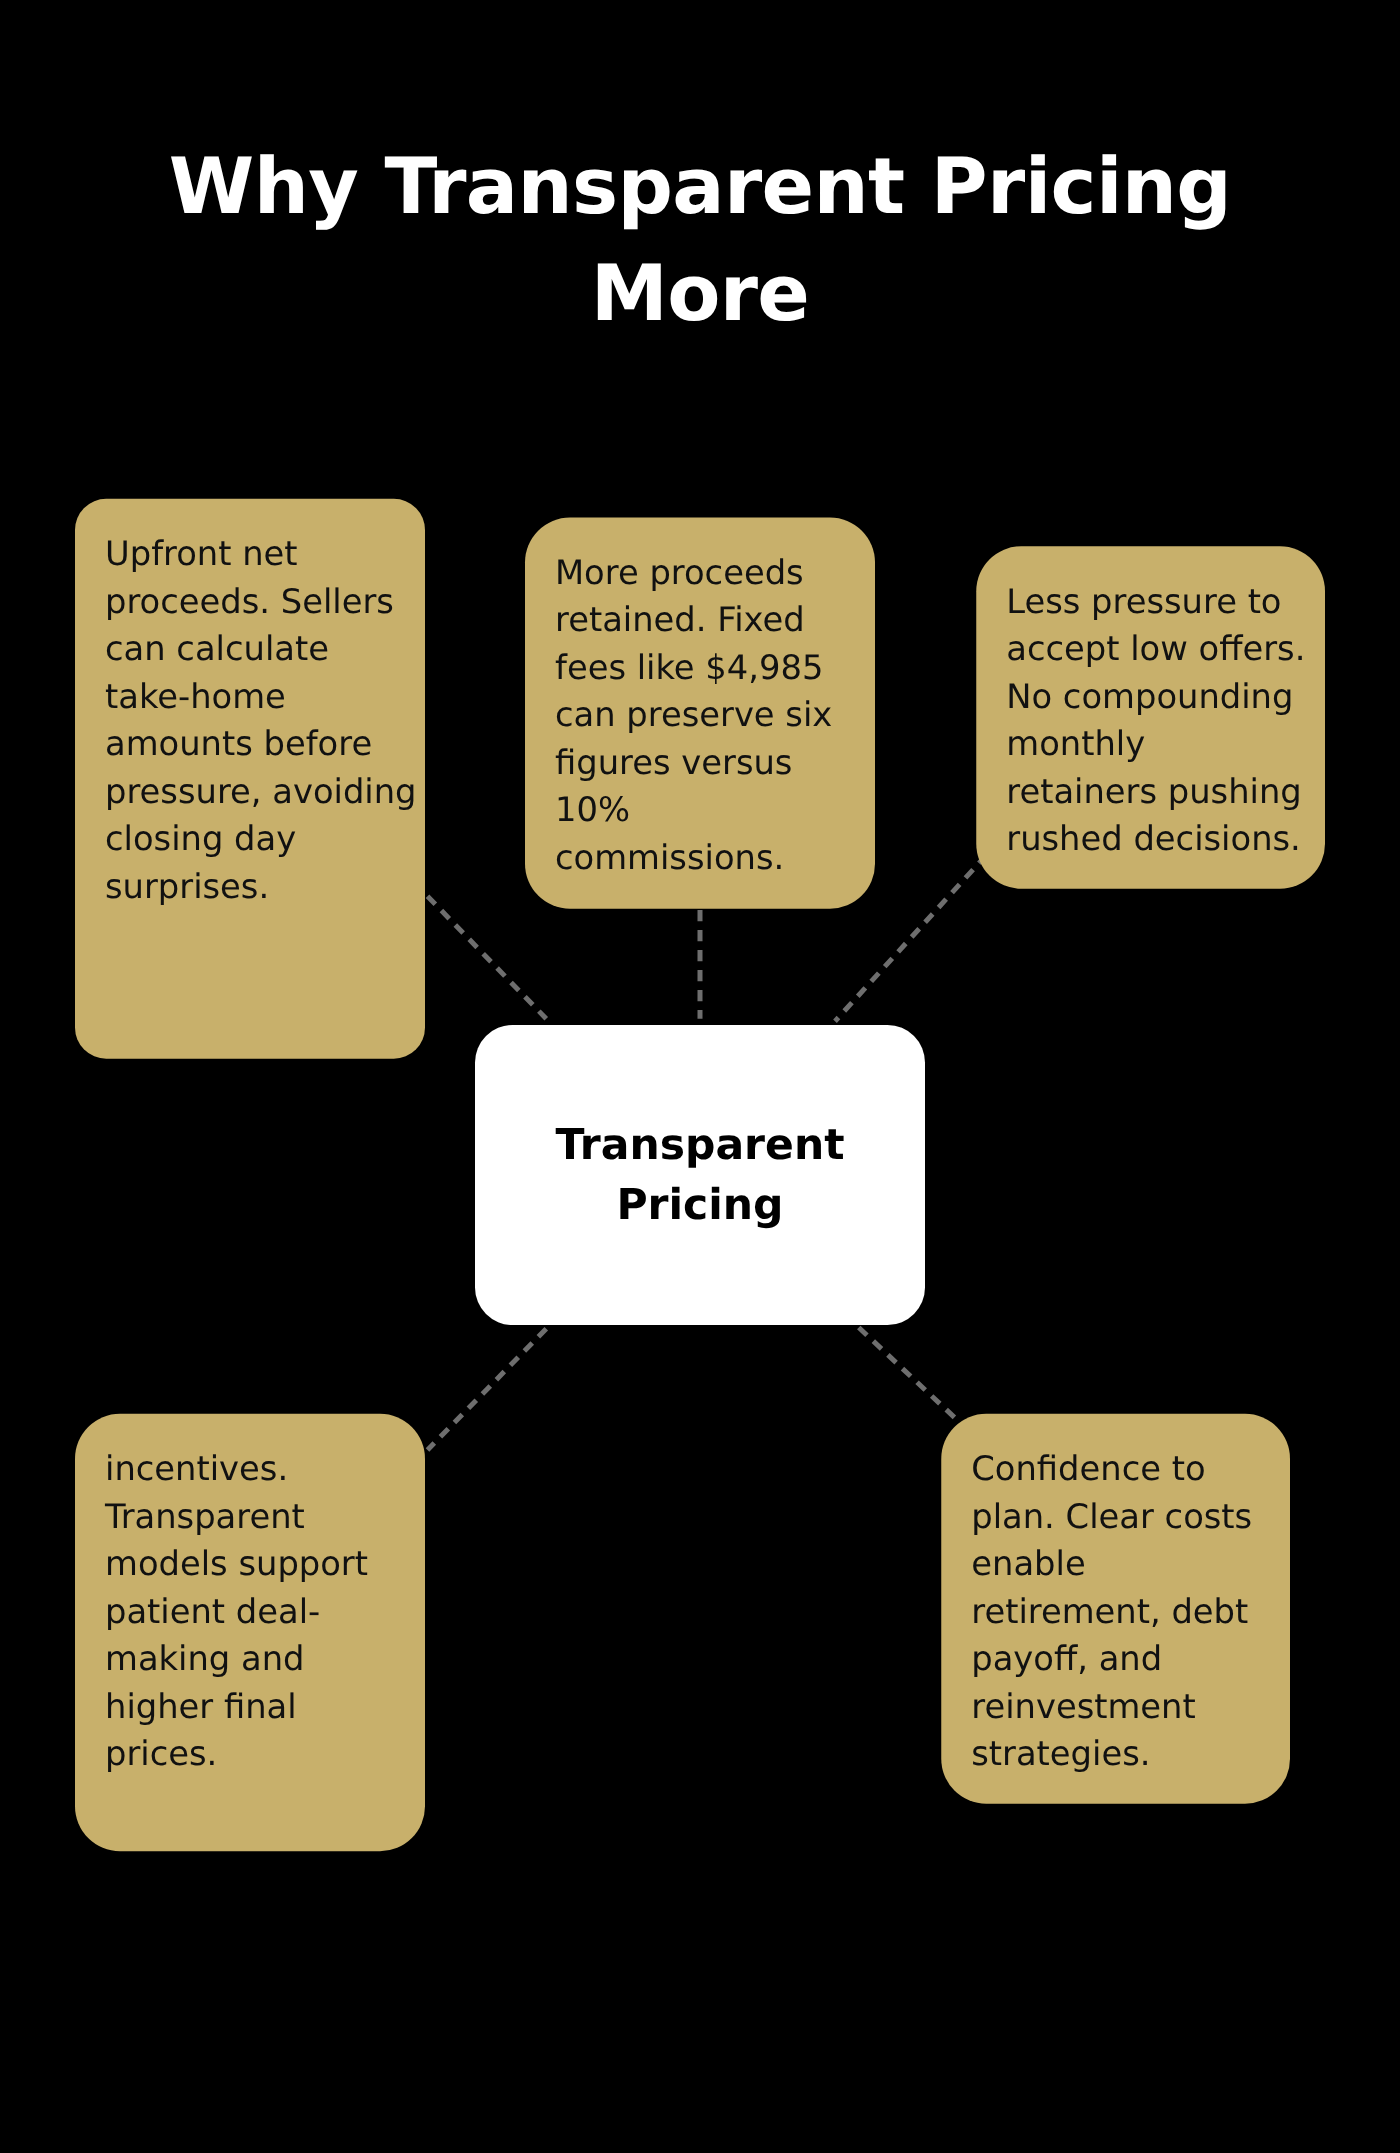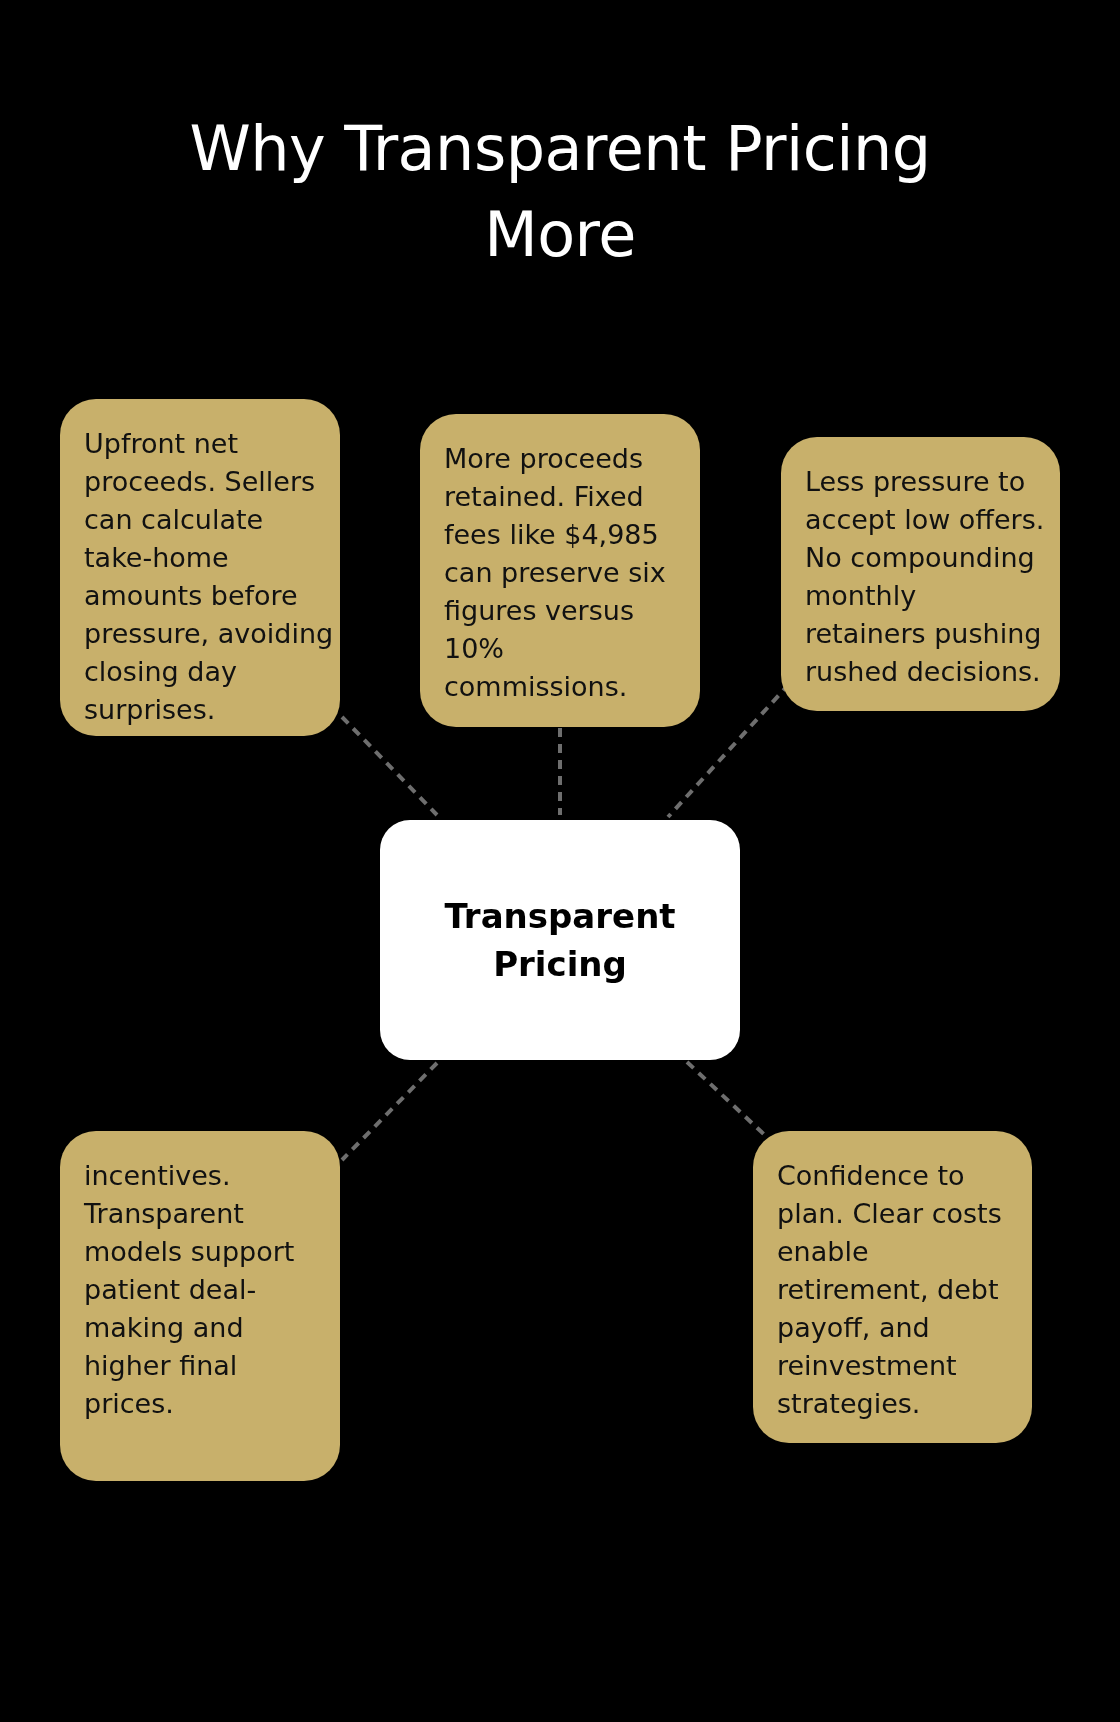--- a/index.html
+++ b/index.html
@@ -15,21 +15,21 @@
       font-family: "DejaVu Sans", sans-serif;
     }
     .title {
       position: absolute;
       left: 0;
       top: 106px;
       width: 1120px;
       text-align: center;
       color: #ffffff;
       font-family: "DejaVu Sans", sans-serif;
-      font-weight: normal;
+      font-weight: bold;
       font-size: 62px;
       line-height: 86px;
       letter-spacing: -0.5px;
     }
     .title span { display: block; }
     svg.connectors {
       position: absolute;
       left: 0;
       top: 0;
       width: 1120px;
@@ -80,21 +80,21 @@
 <svg class="connectors" viewBox="0 0 1120 1722">
   <g stroke="#6e6e6e" stroke-width="4" stroke-dasharray="9 7" fill="none">
     <line x1="342" y1="717" x2="437" y2="815"></line>
     <line x1="560" y1="712" x2="560" y2="815"></line>
     <line x1="800" y1="672" x2="668" y2="817"></line>
     <line x1="437" y1="1063" x2="342" y2="1160"></line>
     <line x1="687" y1="1062" x2="786" y2="1155"></line>
   </g>
 </svg>
 
-<div class="node" style="left:60px; top:399px; width:280px; height:337px;">
+<div class="node" style="left:60px; top:399px; width:280px; height:448px;border-radius:25px;">
   <span class="line">Upfront net</span>
   <span class="line">proceeds. Sellers</span>
   <span class="line">can calculate</span>
   <span class="line">take-home</span>
   <span class="line">amounts before</span>
   <span class="line">pressure, avoiding</span>
   <span class="line">closing day</span>
   <span class="line">surprises.</span>
 </div>
 

